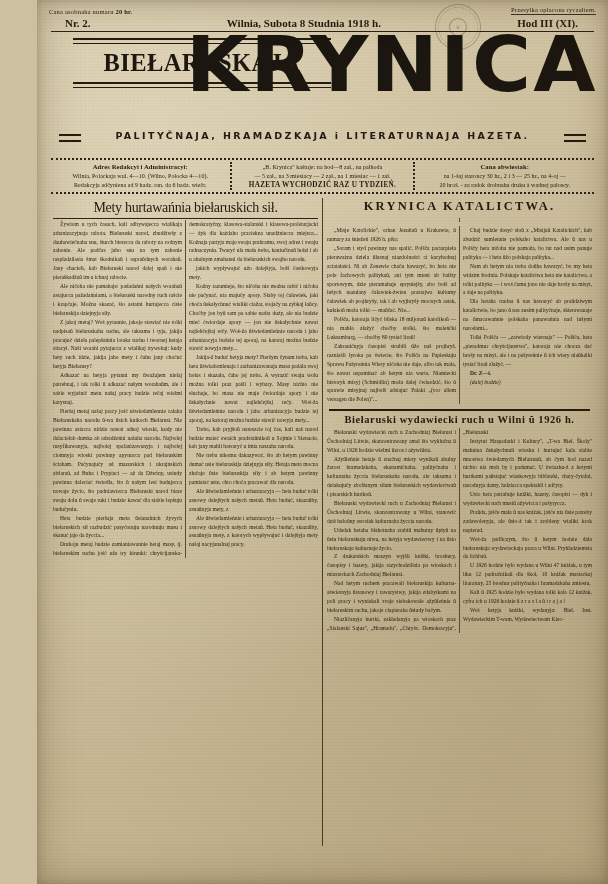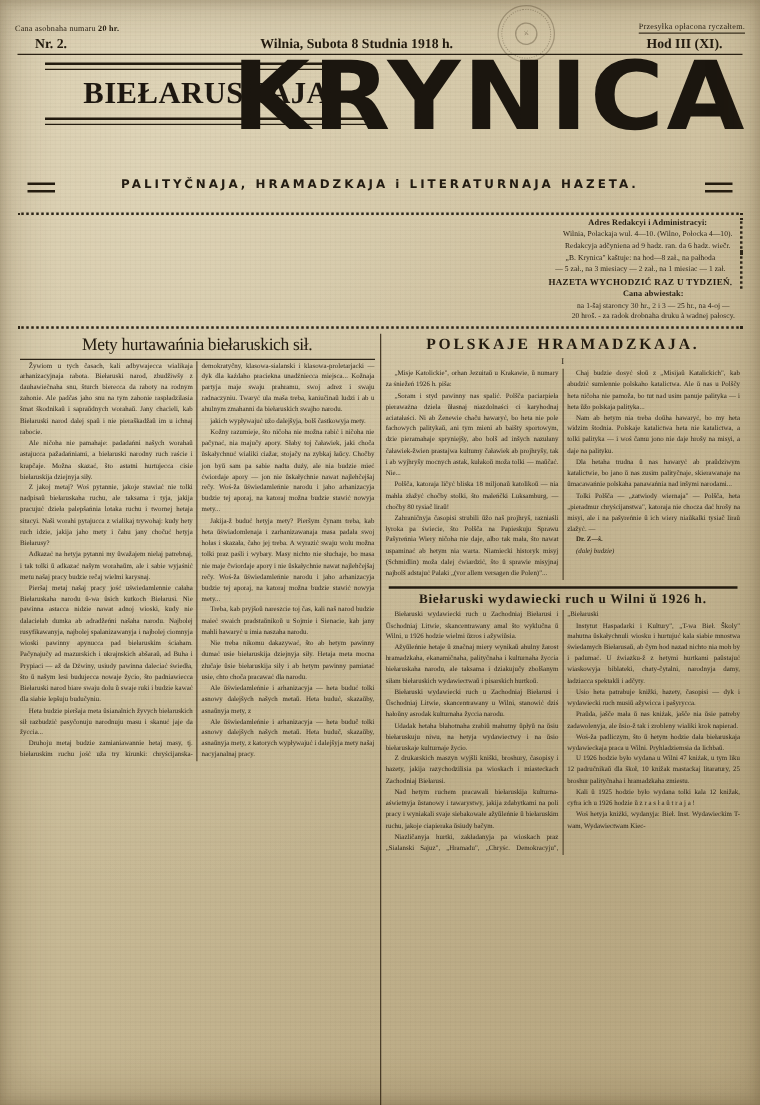--- a/index.html
+++ b/index.html
@@ -10,22 +10,23 @@
     color:#241c10;
     overflow:hidden;
     position:relative;
   }
   .page{
     position:absolute;inset:0;
     background:
       radial-gradient(ellipse at 20% 15%, rgba(255,250,230,.30), rgba(0,0,0,0) 55%),
       radial-gradient(ellipse at 85% 80%, rgba(120,95,55,.18), rgba(0,0,0,0) 60%),
       linear-gradient(170deg,#d3c6a6 0%,#cdbf9d 40%,#c7b995 75%,#c2b28c 100%);
-    padding:12px 8px;
+    padding:0 8px;
     box-sizing:border-box;
+    margin-left:37px;
   }
   
   .topline{
     display:flex;align-items:flex-end;justify-content:space-between;
     padding:6px 4px 0 4px;font-size:6.5px;letter-spacing:.2px;
   }
   .topline b{font-weight:bold;}
   .toprow2{
     display:flex;align-items:baseline;justify-content:space-between;
     padding:2px 4px 1px 4px;
@@ -87,23 +88,22 @@
   .sub-dash{
     position:absolute;top:100px;width:22px;height:0;
     border-top:2px solid #241c10;border-bottom:2px solid #241c10;height:4px;
   }
   .sub-dash.l{left:14px;} .sub-dash.r{right:14px;}
   
   .infobar{
     margin:6px 6px 0 6px;
     border-top:2.5px dotted #2c2418;
     border-bottom:2.5px dotted #2c2418;
-    display:flex;align-items:flex-end;
+    display:flex;align-items:flex-start;
     padding:2px 0;
-    flex-direction:column;
   }
   .infocell{
     flex:1;padding:1px 6px;text-align:center;
     border-right:2.5px dotted #2c2418;
   }
   .infocell:last-child{border-right:none;}
   .infocell.c2{flex:1.02;}
   .infocell .ihead{font-size:6.6px;font-weight:bold;margin-bottom:2px;letter-spacing:.1px;}
   .infocell .iline{font-size:6px;line-height:1.45;letter-spacing:.05px;}
   .infocell .ibold{font-size:7.2px;font-weight:bold;letter-spacing:.3px;margin-top:1px;}
@@ -219,21 +219,21 @@
         <p>Kožny razumieje, što ničoha nie možna rabić i ničoha nie pačynać, nia majučy apory. Słaby toj čaławiek, jaki choča ŭskałychnuć wialiki ciažar, stojačy na zybkaj łaŭcy. Chočby jon byŭ sam pa sabie nadta duży, ale nia budzie mieć ćwiordaje apory — jon nie ŭskałychnie nawat najlehčejšaj rečy. Woś-ža ŭświedamleńnie narodu i jaho arhanizacyja budzie tej aporaj, na katoraj možna budzie stawić nowyja mety...</p>
         <p>Jakija-ž buduć hetyja mety? Pieršym čynam treba, kab heta ŭświadomlenaja i zarhanizawanaja masa padała swoj hołas i skazała, čaho jej treba. A wyrazić swaju wolu možna tolki praz paśli i wybary. Masy nichto nie słuchaje, bo masa nie maje čwiordaje apory i nie ŭskałychnie nawat najlehčejšaj rečy. Woś-ža ŭświedamleńnie narodu i jaho arhanizacyja budzie tej aporaj, na katoraj možna budzie stawić nowyja mety...</p>
         <p>Treba, kab pryjšoŭ nareszcie toj čas, kali naš narod budzie maieć swaich pradstaŭnikoŭ u Sojmie i Sienacie, kab jany mahli hawaryć u imia naszaha narodu.</p>
         <p>Nie treba nikomu dakazywać, što ab hetym pawinny dumać usie biełaruskija dziejnyja siły. Hetaja meta mocna złučaje ŭsie biełaruskija siły i ab hetym pawinny pamiatać usie, chto choča pracawać dla narodu.</p>
         <p>Ale ŭświedamleńnie i arhanizacyja — heta buduć tolki asnowy dalejšych našych metaŭ. Heta buduć, skazaŭby, asnaŭnyja mety, z</p>
         <p>Ale ŭświedamleńnie i arhanizacyja — heta buduč tolki asnowy dalejšych našych metaŭ. Heta buduč, skazaŭby, asnaŭnyja mety, z katorych wypływajuć i dalejšyja mety našaj nacyjanalnaj pracy.</p>
       </div>
     </div>
 
     <div class="half">
-      <h1 class="hl2">POLSKAJE HRAMADZKAJA.</h1>
+      <h1 class="hl2">KRYNICA KATALICTWA.</h1>
       <div class="secnum">I</div>
       <div class="cols2">
         <p>„Misje Katolickie", orhan Jezuitaŭ u Krakawie, ŭ numary za śniežeń 1926 h. piša:</p>
         <p>„Soram i styd pawinny nas spalić. Polšča paciarpieła pieraważna dziela ŭłasnaj niazdolnaści ci karyhodnaj aciatałaści. Ni ab Żenewie chaču hawaryć, bo heta nie pole fachowych palitykaŭ, ani tym mieni ab baišty sportowym, dzie pieramahaje spryniejšy, abo bolš ad inšych nazułany čaławiek-žwien prastajwa kultumy čaławiek ab projhryšy, tak i ab wyjhryšy mocnych astak, kułakoŭ moža tolki — maŭčać. Nie...</p>
         <p>Polšča, katoraja ličyć bliska 18 miljonaŭ katolikoŭ — nia mahła złažyć chočby stolki, što maleńčki Luksamburg, — chočby 80 tysiač liraŭ!</p>
         <p>Zahraničnyja časopisi strubili ŭžo naš projhryš, razniaśli łyroka pa świecie, što Polšča na Papieskuju Sprawu Pašyreńnia Wiery ničoha nie daje, albo tak mała, što nawat uspaminać ab hetym nia warta. Niamiecki historyk misyj (Schmidlin) moža dalej ćwiardzić, što ŭ sprawie misyjnaj najbolš adstajuć Palaki „(vor allem versagen die Polen)"...</p>
         <p>Chaj budzie dosyć słoŭ z „Misijaŭ Katalickich", kab abudzić sumlennie polskaho katalictwa. Ale ŭ nas u Polščy heta ničoha nie pamoža, bo tut nad usim panuje palityka — i heta ŭžo polskaja palityka...</p>
         <p>Nam ab hetym nia treba doŭha hawaryć, bo my heta widzim štodnia. Polskaje katalictwa heta nie katalictwa, a tolki palityka — i woś čamu jono nie daje hrošy na misyi, a daje na palityku.</p>
         <p>Dla hetaha trudna ŭ nas hawaryć ab praŭdziwym katalictwie, bo jano ŭ nas zusim palityčnaje, skierawanaje na ŭmacawańnie polskaha panawańnia nad inšymi narodami...</p>
         <p>Tolki Polšča — „zatwiody wiernaja" — Polšča, heta „pieradmur chryścijanstwa", katoraja nie chocza dać hrošy na misyi, ale i na pašyreńnie ŭ ich wiery niaŭkalki tysiač liraŭ zlažyć. —</p>

